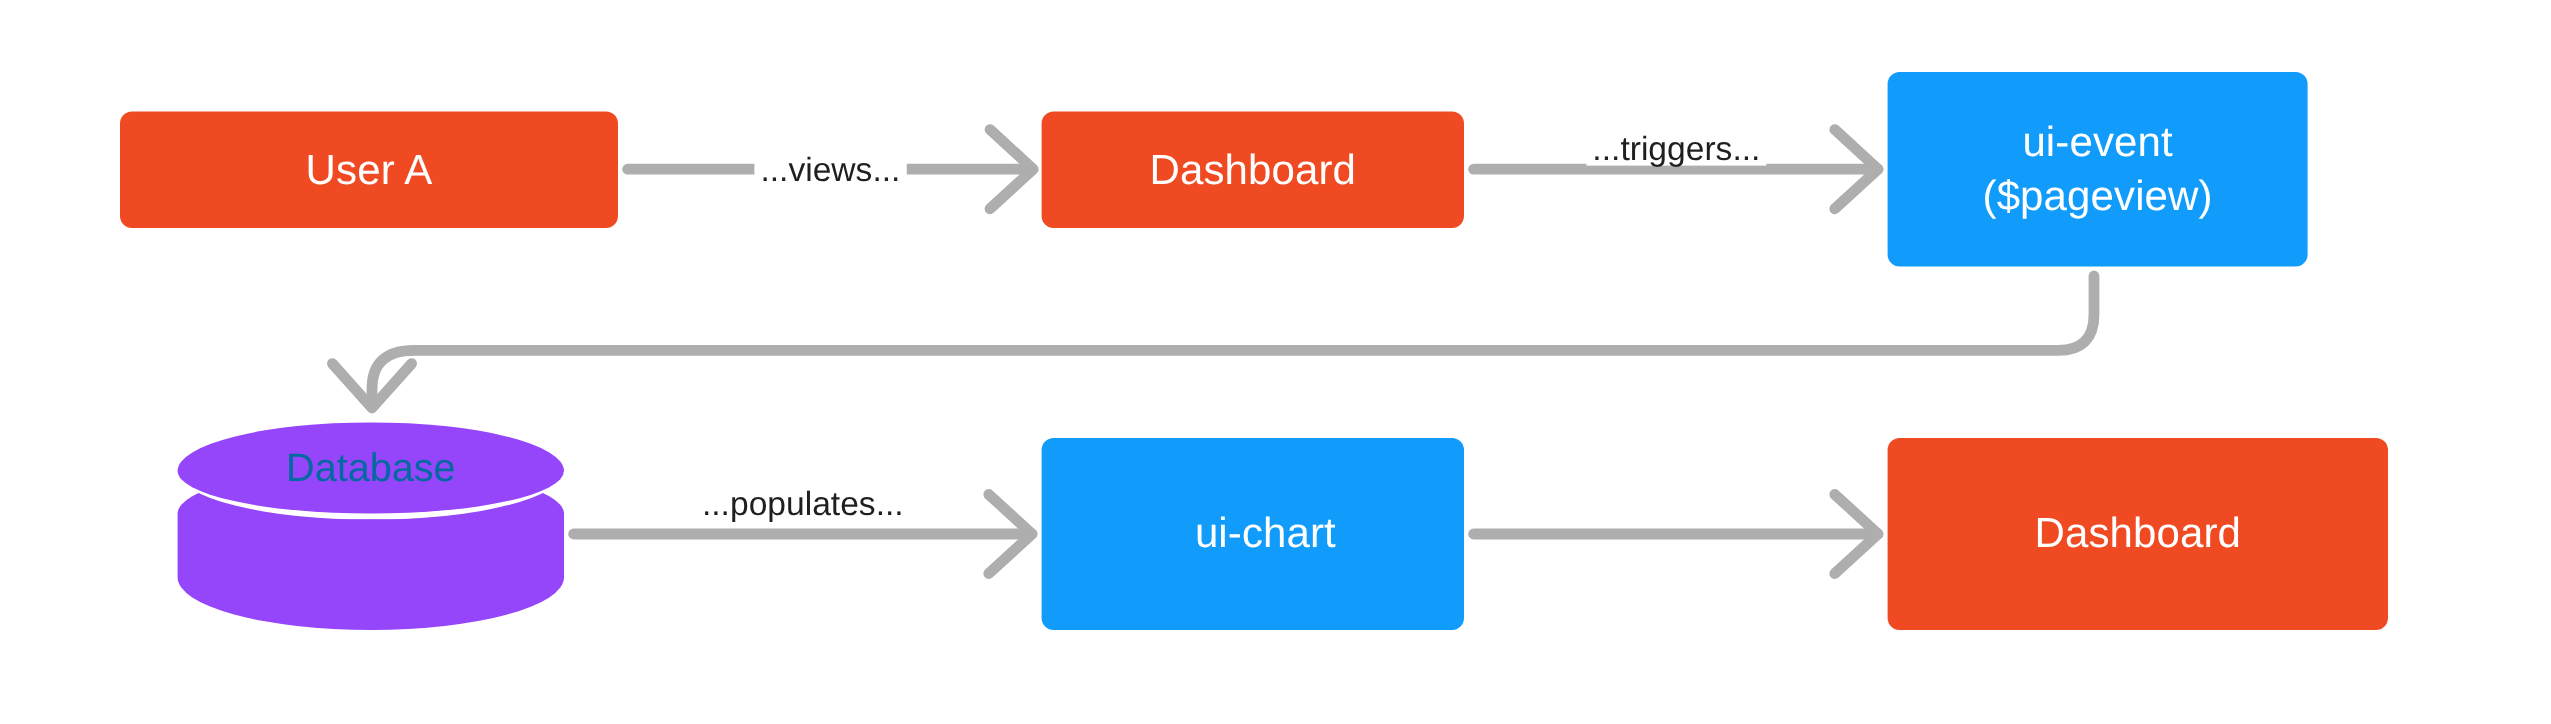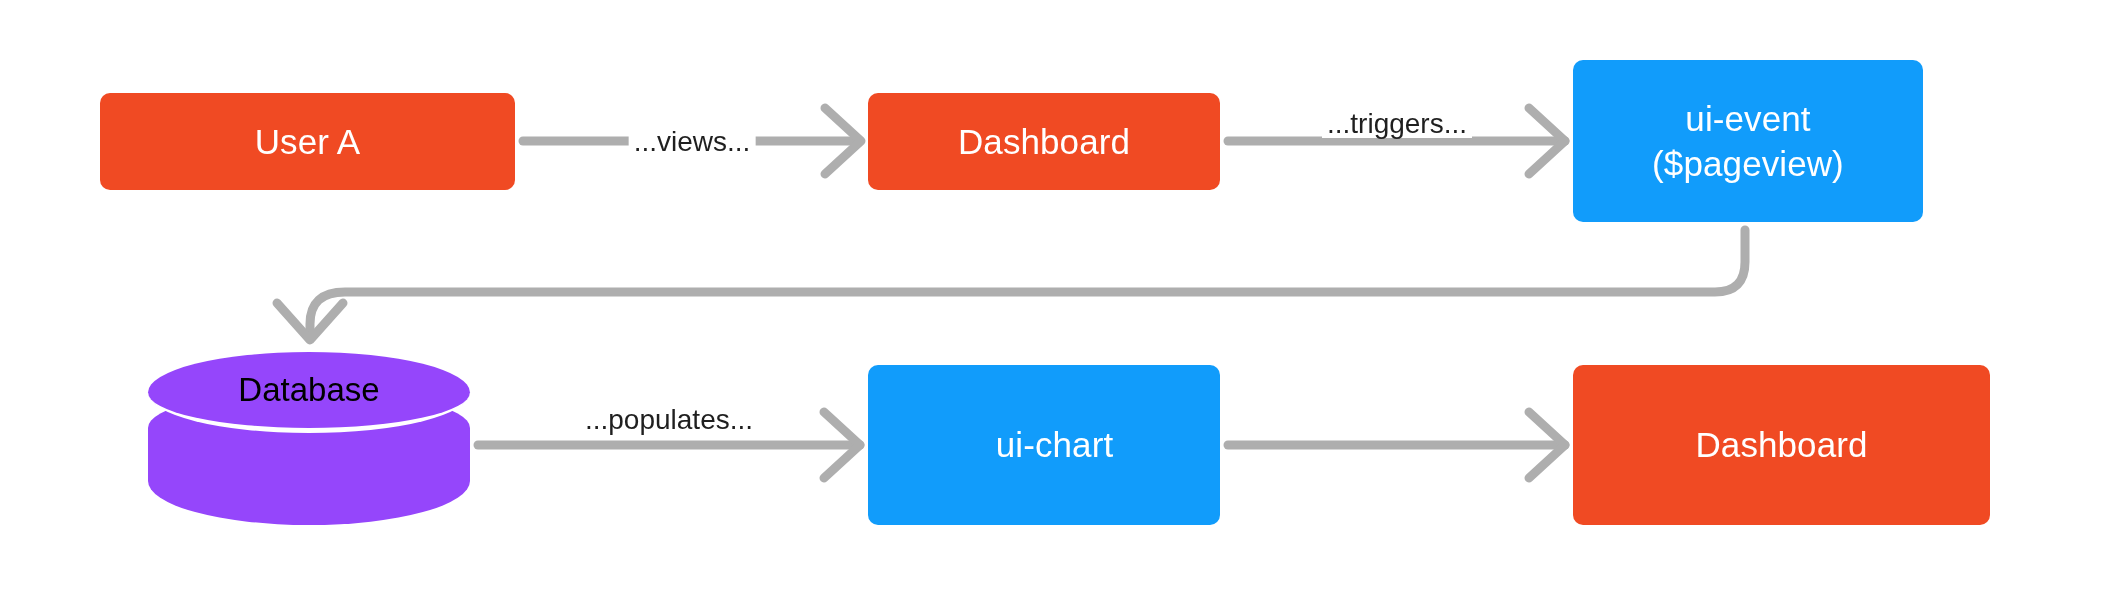--- a/index.html
+++ b/index.html
@@ -77,21 +77,21 @@
   }
   .cyl-label {
     position: absolute;
     left: 0;
     right: 0;
     top: 14px;
     height: 48px;
     display: flex;
     align-items: center;
     justify-content: center;
-    color: #000000;
+    color: #0369a1;
     font-size: 33px;
     white-space: nowrap;
     z-index: 3;
   }
 
   
   .edge-label {
     position: absolute;
     transform: translate(-50%, -50%);
     color: #1f1f1f;

